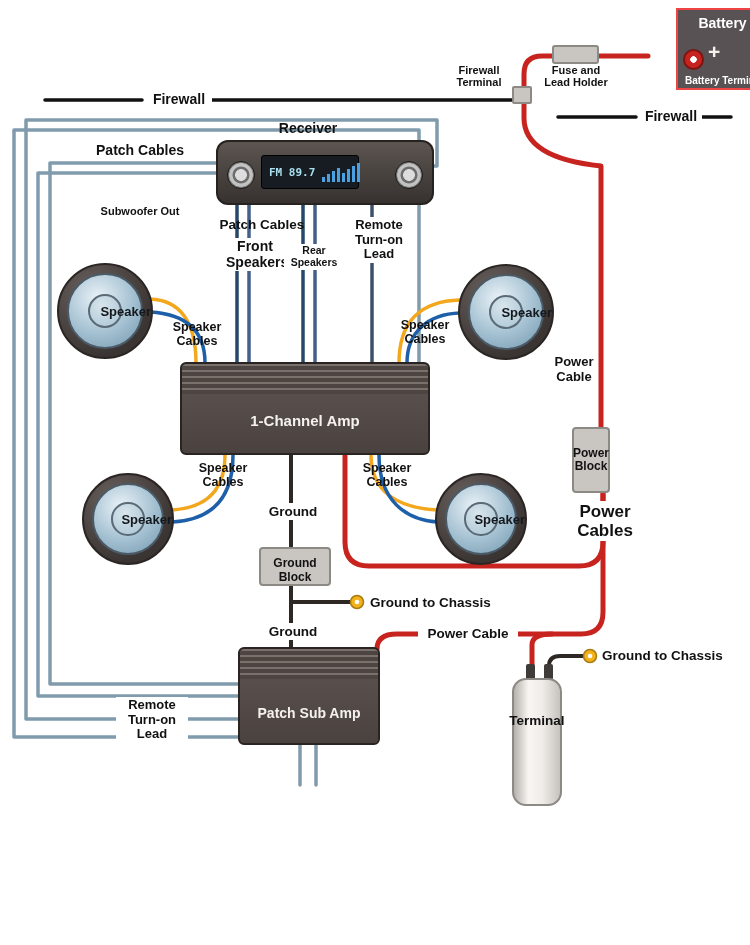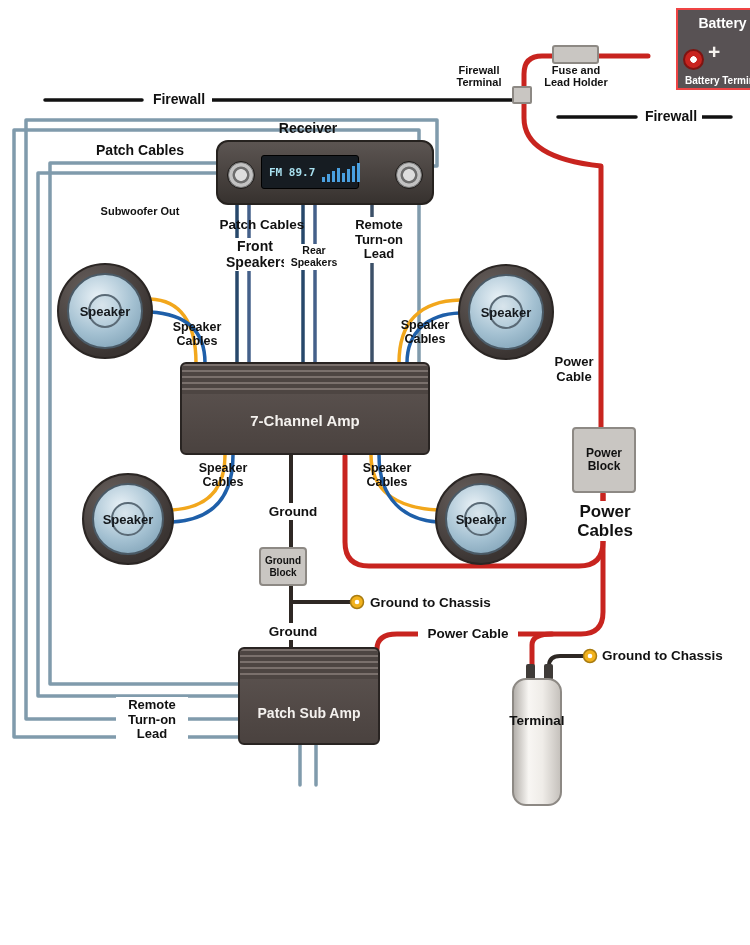--- a/index.html
+++ b/index.html
@@ -32,22 +32,22 @@
     background:radial-gradient(circle,#fff 0 3px,var(--power-wire,#c8241f) 3.5px);
     border:2px solid #7e1411;}
   .bat-plus{position:absolute;left:30px;top:30px;color:#f5f2ee;font-size:21px;font-weight:700;}
   .bat-term-lbl{position:absolute;left:7px;bottom:2px;width:80px;color:#fff;font-weight:700;
     font-size:10px;text-align:left;line-height:1.1;}
 
   .grayblock{background:var(--block-fill,#c9c6c2);border:2px solid #8d8984;border-radius:4px;
     display:flex;align-items:center;justify-content:center;font-weight:700;text-align:center;line-height:1.12;}
   .fuse-box{left:552px;top:45px;width:47px;height:19px;border-radius:3px;}
   .bushing-box{left:512px;top:86px;width:20px;height:18px;border-radius:2px;}
-  .power-block{left:572px;top:427px;width:64px;height:66px;font-size:12px;}
-  .ground-block{left:259px;top:547px;width:48px;height:39px;font-size:10px;}
+  .power-block{left:572px;top:427px;width:38px;height:66px;font-size:12px;}
+  .ground-block{left:259px;top:547px;width:72px;height:39px;font-size:12px;align-items:flex-end;}
 
   
   .receiver{left:216px;top:140px;width:218px;height:65px;border-radius:12px;
     background:linear-gradient(180deg,#5c5552,#37322f);border:2px solid #26221f;}
   .knob{position:absolute;top:19px;width:26px;height:26px;border-radius:50%;
     background:radial-gradient(circle,#ddd 0 30%,#6d6d6d 34% 44%,#c2c2c2 48% 62%,#7a7a7a 66%);
     border:1px solid #1d1a18;}
   .knob.l{left:9px;} .knob.r{right:9px;}
   .display{position:absolute;left:43px;top:13px;width:98px;height:34px;background:#161c22;
     border:1px solid #000;border-radius:3px;display:flex;align-items:center;gap:7px;padding:0 7px;box-sizing:border-box;}
@@ -60,21 +60,21 @@
   .amp .fins{position:absolute;left:0;right:0;top:0;height:30px;border-radius:5px 5px 0 0;
     background:repeating-linear-gradient(180deg,#7a706c 0 2px,#4d4542 2px 6px);}
   .amp .alabel{position:absolute;left:0;right:0;color:#f4f1ee;font-weight:700;text-align:center;}
   .amp4{left:180px;top:362px;width:250px;height:93px;}
   .amp4 .alabel{top:48px;font-size:15px;}
   .mono{left:238px;top:647px;width:142px;height:98px;}
   .mono .alabel{top:56px;font-size:14px;}
 
   
   .speaker{border-radius:50%;background:radial-gradient(circle at 35% 30%,#6a625f,#3a3432 72%);
-    border:2px solid #2b2624;display:flex;align-items:center;justify-content:center;}
+    border:2px solid #2b2624;display:flex;align-items:center;justify-content:flex-end;}
   .spk-cone{position:absolute;inset:9%;border-radius:50%;border:2px solid #4a5a66;box-sizing:border-box;
     background:radial-gradient(circle at 40% 32%,#eaf2f7,#a3c0d1 55%,#7397ad);}
   .spk-dome{position:absolute;inset:31%;border-radius:50%;border:2px solid #5a6a76;box-sizing:border-box;
     background:radial-gradient(circle at 40% 32%,#d9e5ec,#a8c4d4);}
   .spk-label{position:relative;z-index:2;font-weight:700;font-size:13px;color:#14181c;}
   .sub .spk-label{font-size:15px;}
 
   
   .cyl{left:512px;top:678px;width:50px;height:128px;border:2px solid #8d8984;border-radius:14px;
     background:linear-gradient(90deg,#b5b1ac,#f8f6f3 32%,#efece8 62%,#c6c2bd);}
@@ -196,21 +196,21 @@
     <span class="spk-label">Speaker</span>
   </div>
 
   <div class="lbl" style="left:160px;top:320px;width:74px;font-size:12.5px;">Speaker Cables</div>
   <div class="lbl" style="left:388px;top:318px;width:74px;font-size:12.5px;">Speaker Cables</div>
   <div class="lbl" style="left:186px;top:461px;width:74px;font-size:12.5px;">Speaker Cables</div>
   <div class="lbl" style="left:350px;top:461px;width:74px;font-size:12.5px;">Speaker Cables</div>
 
   <div class="box amp amp4">
     <div class="fins"></div>
-    <div class="alabel">7-Channel Amp</div>
+    <div class="alabel">1-Channel Amp</div>
   </div>
   <div class="box amp mono">
     <div class="fins"></div>
     <div class="alabel">Patch Sub Amp</div>
   </div>
 
   <div class="lbl" style="left:550px;top:355px;width:48px;font-size:13px;">Power Cable</div>
   <div class="box grayblock power-block">
     <span>Power Block</span>
   </div>

